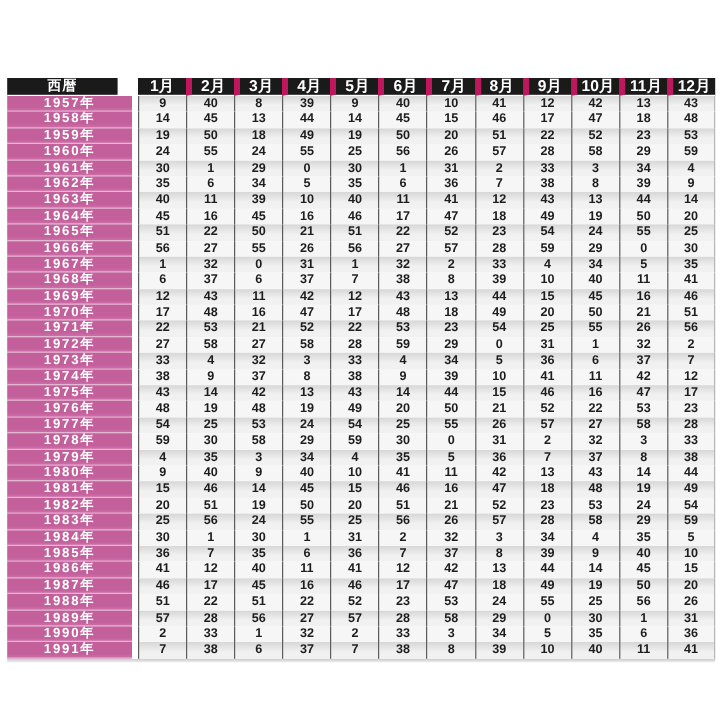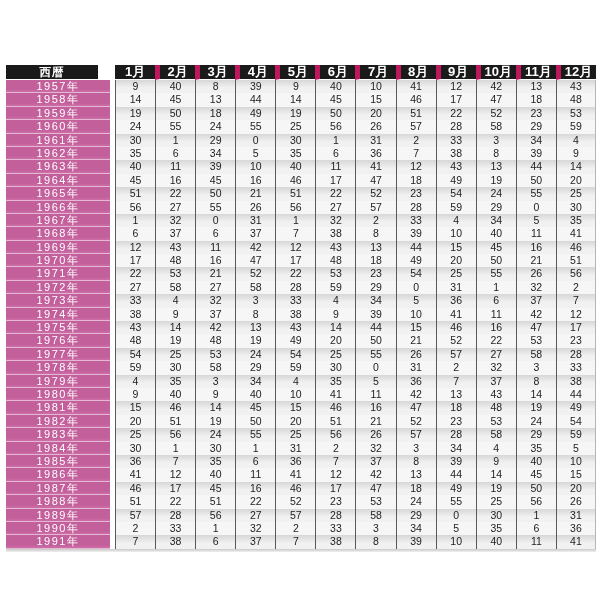--- a/index.html
+++ b/index.html
@@ -26,21 +26,21 @@
   
   .hdr{height:var(--hdr-h);}
   .hdr .cell{background:var(--header-bg);color:var(--header-text);
     font-size:13px;font-weight:bold;text-align:center;
     line-height:calc(var(--hdr-h) - 1px);border-bottom:1px solid #ffffff;}
   .hdr .corner{border-right:12px solid #ffffff;letter-spacing:1px;font-size:11.5px;}
   .hdr .gap{background:#ffffff;border:none;}
   .hdr .month{border-left:5px solid #be185d;}
   .hdr .month.first{border-left:none;}
   
-  .row{height:var(--row-h);}
+  .row{height:var(--row-h);font-weight:bold;}
   .row .cell{font-size:10.5px;text-align:center;color:var(--cell-text);
     line-height:var(--row-h);overflow:hidden;}
   .row .year{background:linear-gradient(to bottom,var(--year-bg) 0%,var(--year-bg) 78%,var(--year-bg-light) 100%);
     color:var(--year-text);letter-spacing:1.5px;font-size:11px;
     border-bottom:1px solid rgba(255,255,255,0.55);line-height:calc(var(--row-h) - 1px);}
   .row .gap{background:#ffffff;}
   .row .val{border-left:1px solid var(--grid-line);}
   .row .val.last{border-right:1px solid var(--right-edge);}
   .row.dark .val{background:linear-gradient(to bottom,var(--row-dark-top) 0%,var(--row-dark-bottom) 60%,var(--row-dark-bottom) 100%);}
   .row.light .val{background:var(--row-light);}

